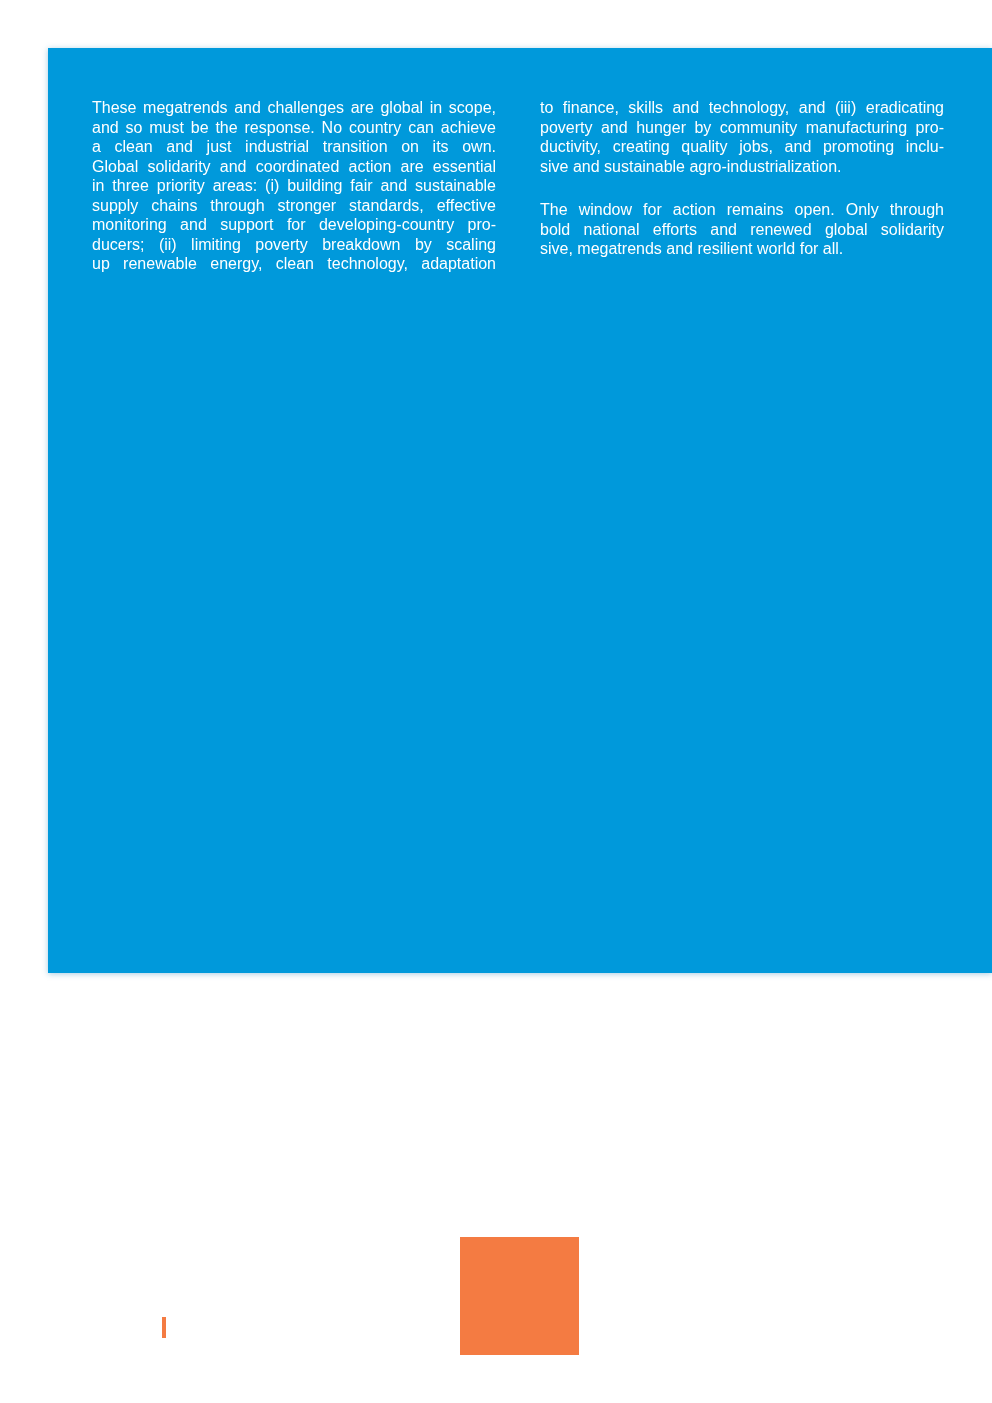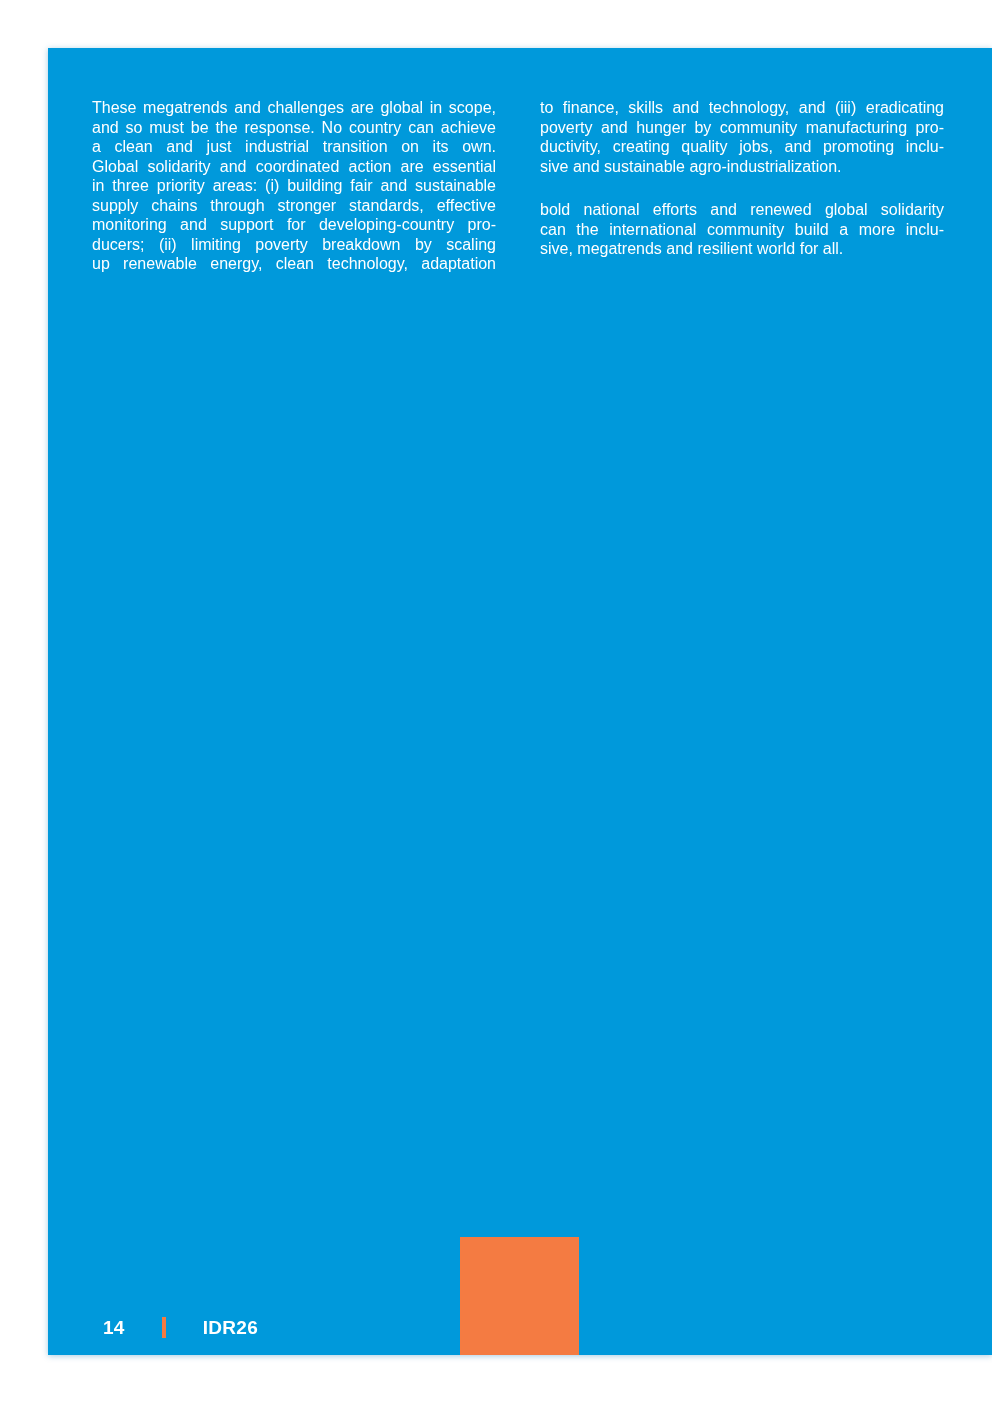--- a/index.html
+++ b/index.html
@@ -9,21 +9,21 @@
     height: 1403px;
     background: #ffffff;
     font-family: "Liberation Sans", "DejaVu Sans", sans-serif;
     overflow: hidden;
   }
   .page {
     position: absolute;
     left: 48px;
     top: 48px;
     width: 944px;
-    height: 1307px;
+    height: 925px;
     background: #0099DB;
     box-shadow: 0 1px 6px rgba(0, 110, 170, 0.35);
   }
   .col {
     position: absolute;
     top: 50px;
     width: 404px;
     color: #ffffff;
     font-size: 16px;
   }
@@ -90,22 +90,22 @@
   </div>
 
   <div class="col col-right">
     <div class="para">
       <div class="line">to finance, skills and technology, and (iii) eradicating</div>
       <div class="line">poverty and hunger by community manufacturing pro-</div>
       <div class="line">ductivity, creating quality jobs, and promoting inclu-</div>
       <div class="line flush">sive and sustainable agro-industrialization.</div>
     </div>
     <div class="para">
+      <div class="line">The window for action remains open. Only through</div>
       <div class="line">bold national efforts and renewed global solidarity</div>
-      <div class="line">can the international community build a more inclu-</div>
       <div class="line flush">sive, megatrends and resilient world for all.</div>
     </div>
   </div>
 
   <div class="orange-square"></div>
 
   <div class="footer">
     <span class="label">14</span>
     <span class="footer-divider"></span>
     <span class="label">IDR26</span>

